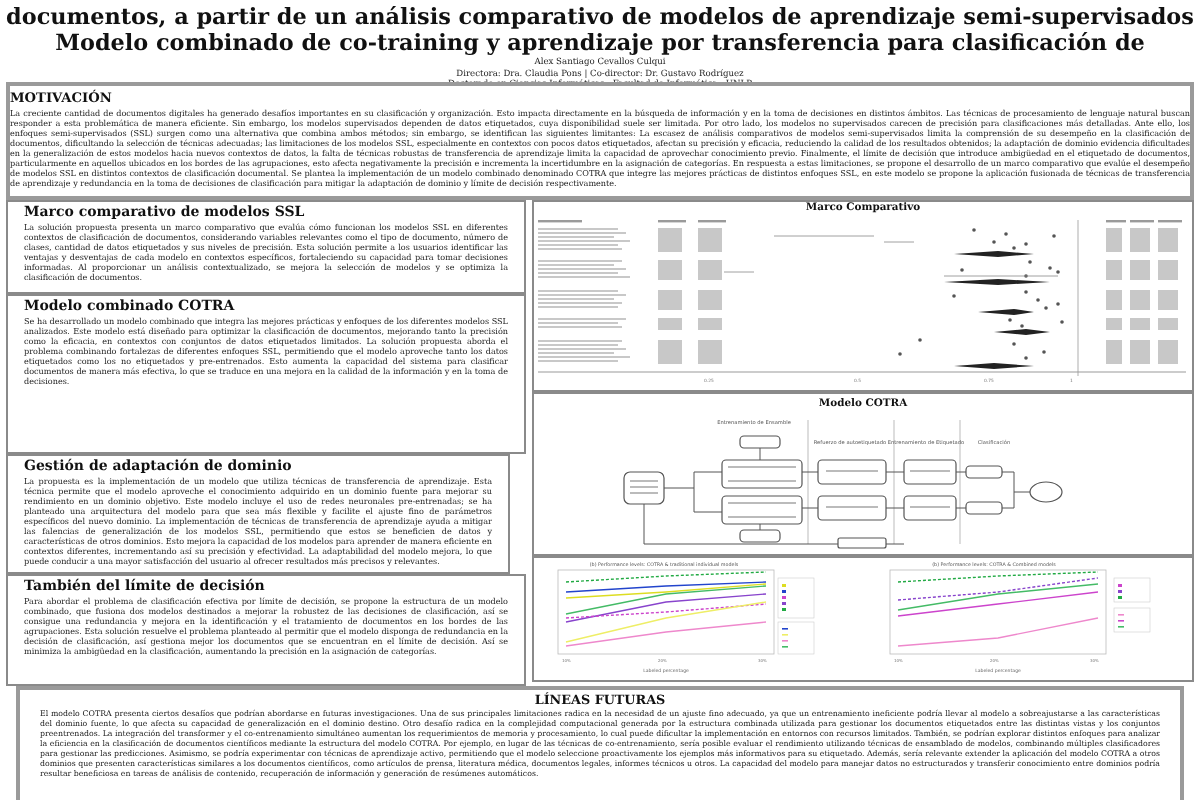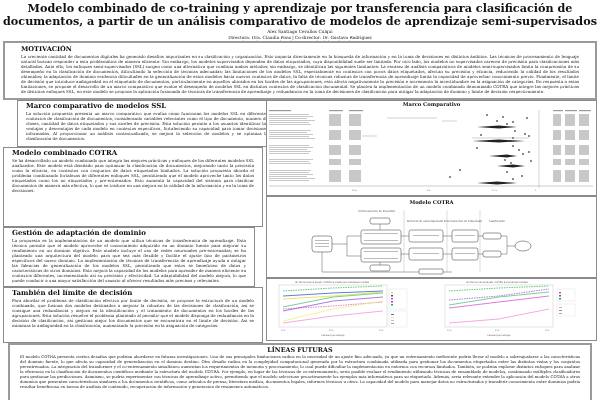--- a/index.html
+++ b/index.html
@@ -4,42 +4,42 @@
 <style>
   *{box-sizing:border-box;margin:0;padding:0;}
   html,body{width:600px;height:400px;overflow:hidden;background:#ffffff;}
   body{font-family:"DejaVu Serif",serif;color:#111;position:relative;}
   .title{position:absolute;left:0;top:2px;width:600px;text-align:center;font-family:"DejaVu Serif",serif;font-weight:bold;font-size:11.2px;line-height:13px;color:#111;}
   .authors{position:absolute;left:0;top:29px;width:600px;text-align:center;font-size:4.3px;line-height:5.6px;color:#222;}
   .box{position:absolute;border:1px solid #8a8a8a;background:#fff;}
   .box.thick{border:2px solid #9a9a9a;}
   .sec-title{font-family:"DejaVu Serif",serif;font-weight:bold;color:#111;}
   .para{font-size:4.05px;line-height:5.05px;text-align:justify;color:#222;}
-  #motivacion{left:3px;top:41px;width:594px;height:59px;padding:2px 16px;}
+  #motivacion{left:3px;top:41px;width:594px;height:59px;padding:2px 0;}
   #motivacion .sec-title{font-size:6.6px;line-height:9px;}
-  #marco{left:17px;top:100px;width:260px;height:47px;padding:0 8px;}
+  #marco{left:3px;top:100px;width:260px;height:47px;padding:0 8px;}
   #cotra{left:3px;top:147px;width:260px;height:80px;padding:0 8px;}
   #adaptacion{left:3px;top:227px;width:252px;height:60px;padding:0 8px;}
   #limite{left:3px;top:287px;width:260px;height:56px;padding:0 8px;}
   .left .sec-title{font-size:7px;line-height:10px;}
   #fig-marco{left:266px;top:100px;width:331px;height:96px;}
   #fig-cotra{left:266px;top:196px;width:331px;height:82px;}
   #fig-charts{left:266px;top:278px;width:331px;height:63px;}
   #futuras{left:8px;top:343px;width:584px;height:63px;padding:1px 10px;}
   #futuras .sec-title{text-align:center;font-size:6.4px;line-height:9px;}
   #futuras .para{font-size:3.9px;line-height:4.95px;}
   .fig-title{text-align:center;font-weight:bold;font-size:5.2px;line-height:7px;}
   svg text{font-family:"DejaVu Sans",sans-serif;}
 </style>
 </head>
 <body>
 
 <div class="title">
+  <div>documentos, a partir de un análisis comparativo de modelos de aprendizaje semi-supervisados</div>
   <div>Modelo combinado de co-training y aprendizaje por transferencia para clasificación de</div>
-  <div>documentos, a partir de un análisis comparativo de modelos de aprendizaje semi-supervisados</div>
 </div>
 <div class="authors">
   <div>Alex Santiago Cevallos Culqui</div>
   <div>Directora: Dra. Claudia Pons | Co-director: Dr. Gustavo Rodríguez</div>
   <div>Doctorado en Ciencias Informáticas - Facultad de Informática - UNLP</div>
   <div>12 de Noviembre 2025</div>
 </div>
 
 <div class="box thick" id="motivacion">
   <div class="sec-title">MOTIVACIÓN</div>

